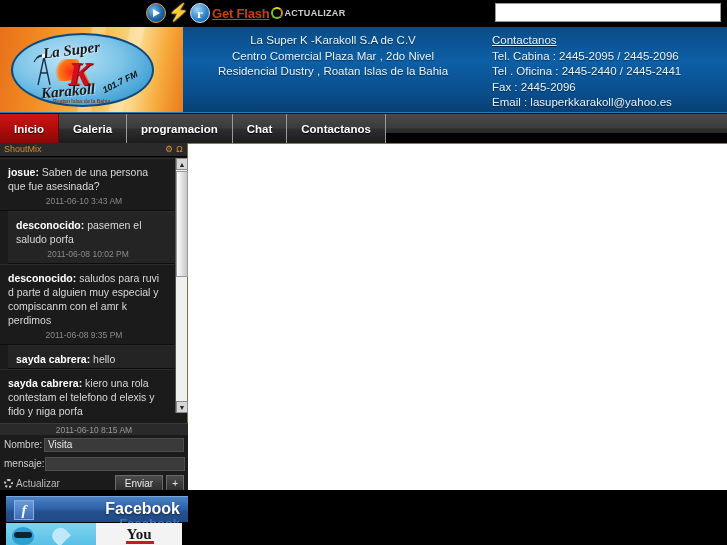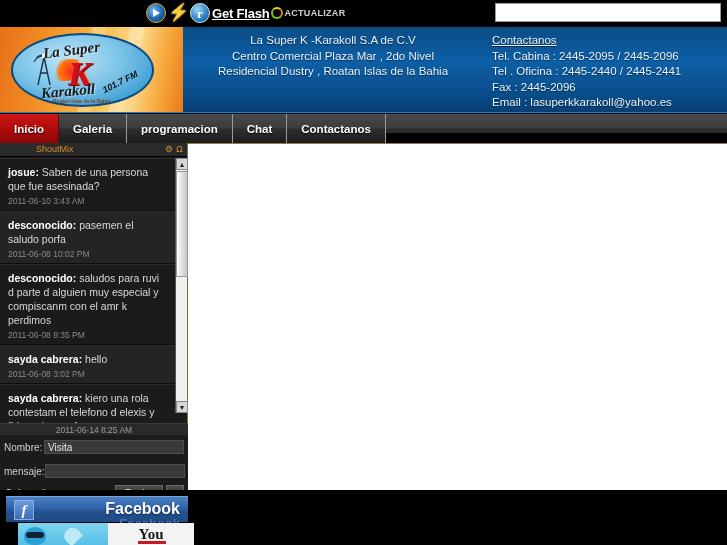--- a/index.html
+++ b/index.html
@@ -32,21 +32,21 @@
   }
   .fico-bolt { background:transparent; color:#f7c33a; font-size:17px; line-height:20px; text-align:center; }
   .fico-bolt span{ color:#f0a21a; text-shadow:0 0 2px #fff; }
   .fico-rp {
     background: radial-gradient(circle at 35% 30%, #9fd2f5 0%, #2a7fc4 60%, #14517f 100%);
     border:1px solid #cfe6f7;
   }
   .fico-rp::after{ content:"r"; position:absolute; left:0; top:0; width:100%; height:100%;
     color:#fff; font-weight:bold; font-size:13px; text-align:center; line-height:19px; font-family:"Liberation Serif",serif;}
   .getflash {
-    color:#ffffff; text-decoration:underline; font-size:13px; font-weight:bold;
+    color:#c2410c; text-decoration:underline; font-size:13px; font-weight:bold;
     font-family:"Liberation Sans", sans-serif; letter-spacing:-.2px;
   }
   .actu {
     font-size:9px; font-weight:bold; color:#cfcfcf; letter-spacing:.3px;
     display:flex; align-items:center; gap:1px;
   }
   .actu .ring{ width:12px;height:12px;border-radius:50%;
     border:2px solid #7bbf2a; border-top-color:#e2d41e; border-right-color:#d8891c; display:inline-block;}
   .searchbox {
     position:absolute; right:6px; top:3px; width:226px; height:19px;
@@ -156,36 +156,36 @@
   
   .shout{
     position:absolute; left:0; top:143px; width:188px; height:347px;
     background:#1b1b1b; border-right:1px solid #7a6f35;
   }
   .shout-head{
     height:14px; background:#2a2a2a; position:relative;
     border-bottom:1px solid #000;
   }
   .shout-title{
-    position:absolute; left:4px; top:1px; font-size:9px; color:#d98b2a; font-weight:normal;margin-left:32px;
+    position:absolute; left:4px; top:1px; font-size:9px; color:#d98b2a; font-weight:normal;
   }
   .shout-icons{ position:absolute; right:4px; top:1px; display:flex; gap:3px; }
   .shout-ic{ font-size:9px; color:#d98b2a; line-height:11px; }
   .shout-list{
     position:absolute; left:0; top:15px; width:176px; height:400px;
     overflow:hidden; background:#1b1b1b;
   }
   .msg{
     padding:6px 16px 2px 8px; border-bottom:1px solid #0d0d0d;
     border-top:1px solid #2c2c2c;
     font-size:10.5px; color:#d8d8d8; line-height:14px;
   }
-  .msg.alt{ background:#242424; }
+  .msg.alt{ background:#242424;margin-left:8px; }
   .msg .who{ font-weight:bold; color:#ffffff; }
-  .msg .time{ display:block; text-align:left; font-size:8.5px; color:#8a8a8a; margin-top:1px; }
+  .msg .time{ display:block; text-align:center; font-size:8.5px; color:#8a8a8a; margin-top:1px; }
   .shout-scroll{
     position:absolute; right:0; top:15px; width:12px; height:255px; background:#f0f0f0;
     border-left:1px solid #555;
   }
   .sb-btn{
     width:12px; height:12px; background:#d6d6d6; border:1px solid #8a8a8a;
     display:flex; align-items:center; justify-content:center; font-size:7px; color:#222;
   }
   .sb-up{ position:absolute; top:0; left:0; }
   .sb-dn{ position:absolute; bottom:0; left:0; }
@@ -193,21 +193,21 @@
     position:absolute; left:0; top:13px; width:12px; height:106px;
     background: linear-gradient(90deg,#fdfdfd 0%, #e2e2e2 50%, #c6c6c6 100%);
     border:1px solid #9a9a9a;
   }
   .shout-lastline{
     position:absolute; left:0; top:280px; width:188px; height:12px;
     background:#2a2a2a; color:#9a9a9a; font-size:8.5px; text-align:center; line-height:12px;
     border-top:1px solid #3a3a3a;
   }
   .shout-form{ position:absolute; left:0; top:292px; width:188px; height:55px; background:#1b1b1b; }
-  .frow{ display:flex; align-items:center; height:19px; padding:12px 4px; }
+  .frow{ display:flex; align-items:center; height:19px; padding:5px 4px; }
   .flabel{ width:66px; font-size:10px; color:#cfcfcf; }
   .finput{
     flex:1; height:14px; background:#3a3a3a; border:1px solid #4d4d4d;
     font-size:10px; color:#e8e8e8; padding:0 3px;
     font-family:"Liberation Sans", sans-serif;
   }
   .frow3{ display:flex; align-items:center; justify-content:space-between; padding:2px 4px 0 4px; }
   .refresh{ display:flex; align-items:center; gap:3px; font-size:10px; color:#b9b9b9; }
   .spin{ width:9px;height:9px;border-radius:50%;border:2px dotted #cfcfcf; display:inline-block; }
   .fbtns{ display:flex; gap:3px; }
@@ -232,21 +232,21 @@
     color:#fff; font-family:"Liberation Serif", serif; font-weight:bold; font-size:15px;
     text-align:center; line-height:19px; font-style:italic;
   }
   .fb-text{
     position:absolute; right:8px; top:3px; color:#fff; font-size:16px; font-weight:bold;
     text-shadow:0 1px 2px rgba(0,0,0,.5);
   }
   .fb-ghost{
     position:absolute; right:8px; top:19px; color:#3f71b4; font-size:13px; font-weight:bold;
   }
-  .yt-row{ position:absolute; left:12px; top:33px; width:188px; height:22px; }
+  .yt-row{ position:absolute; left:0; top:33px; width:188px; height:22px; }
   .yt-left{
     position:absolute; left:6px; top:0; width:90px; height:22px;
     background: linear-gradient(180deg,#7fd4f0 0%, #58c0e6 100%);
     overflow:hidden;
   }
   .smurf{ position:absolute; left:6px; top:4px; width:22px; height:18px; background:#2e9fd4; border-radius:50% 50% 45% 45%; }
   .smurf::after{ content:""; position:absolute; left:2px; top:5px; width:18px; height:6px; background:#123; border-radius:3px; }
   .heart{ position:absolute; left:46px; top:5px; width:16px; height:15px; background:#bfe9f8; border-radius:50% 50% 0 0; transform:rotate(-45deg); }
   .yt-right{
     position:absolute; left:96px; top:0; width:86px; height:22px;
@@ -339,39 +339,38 @@
       <div class="msg alt">
         <span class="who">desconocido:</span><span> pasemen el saludo porfa</span>
         <span class="time">2011-06-08 10:02 PM</span>
       </div>
       <div class="msg">
         <span class="who">desconocido:</span><span> saludos para ruvi d parte d alguien muy especial y compiscanm con el amr k perdimos</span>
         <span class="time">2011-06-08 9:35 PM</span>
       </div>
       <div class="msg alt">
         <span class="who">sayda cabrera:</span><span> hello</span>
-        <span class="time">2011-06-08 3:02 PM</span>
       </div>
       <div class="msg">
         <span class="who">sayda cabrera:</span><span> kiero una rola contestam el telefono d elexis y fido y niga porfa</span>
         <span class="time">2011-06-08 2:27 AM</span>
       </div>
       <div class="msg alt">
         <span class="who">sayda cabrera:</span><span> hola</span>
         <span class="time">2011-06-08 1:38 AM</span>
       </div>
     </div>
 
     <div class="shout-scroll">
       <div class="sb-btn sb-up">▲</div>
       <div class="sb-thumb"></div>
       <div class="sb-btn sb-dn">▼</div>
     </div>
 
-    <div class="shout-lastline">2011-06-14 8:25 AM</div>
+    <div class="shout-lastline">2011-06-10 8:15 AM</div>
 
     <div class="shout-form">
       <div class="frow">
         <div class="flabel">Nombre:</div>
         <input class="finput" type="text" value="Visita" style="">
       </div>
       <div class="frow">
         <div class="flabel">mensaje:</div>
         <input class="finput" type="text" value="" style="">
       </div>

